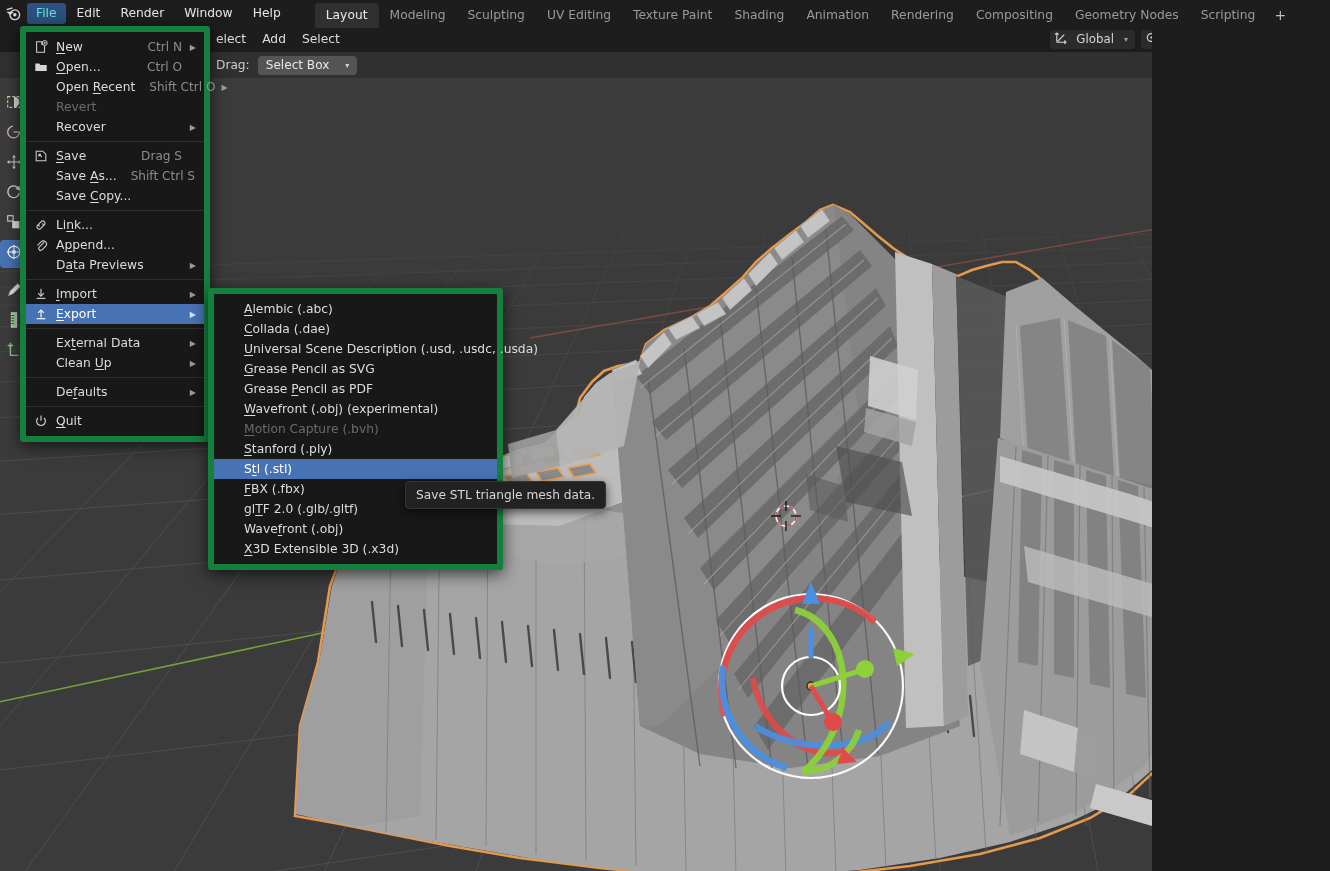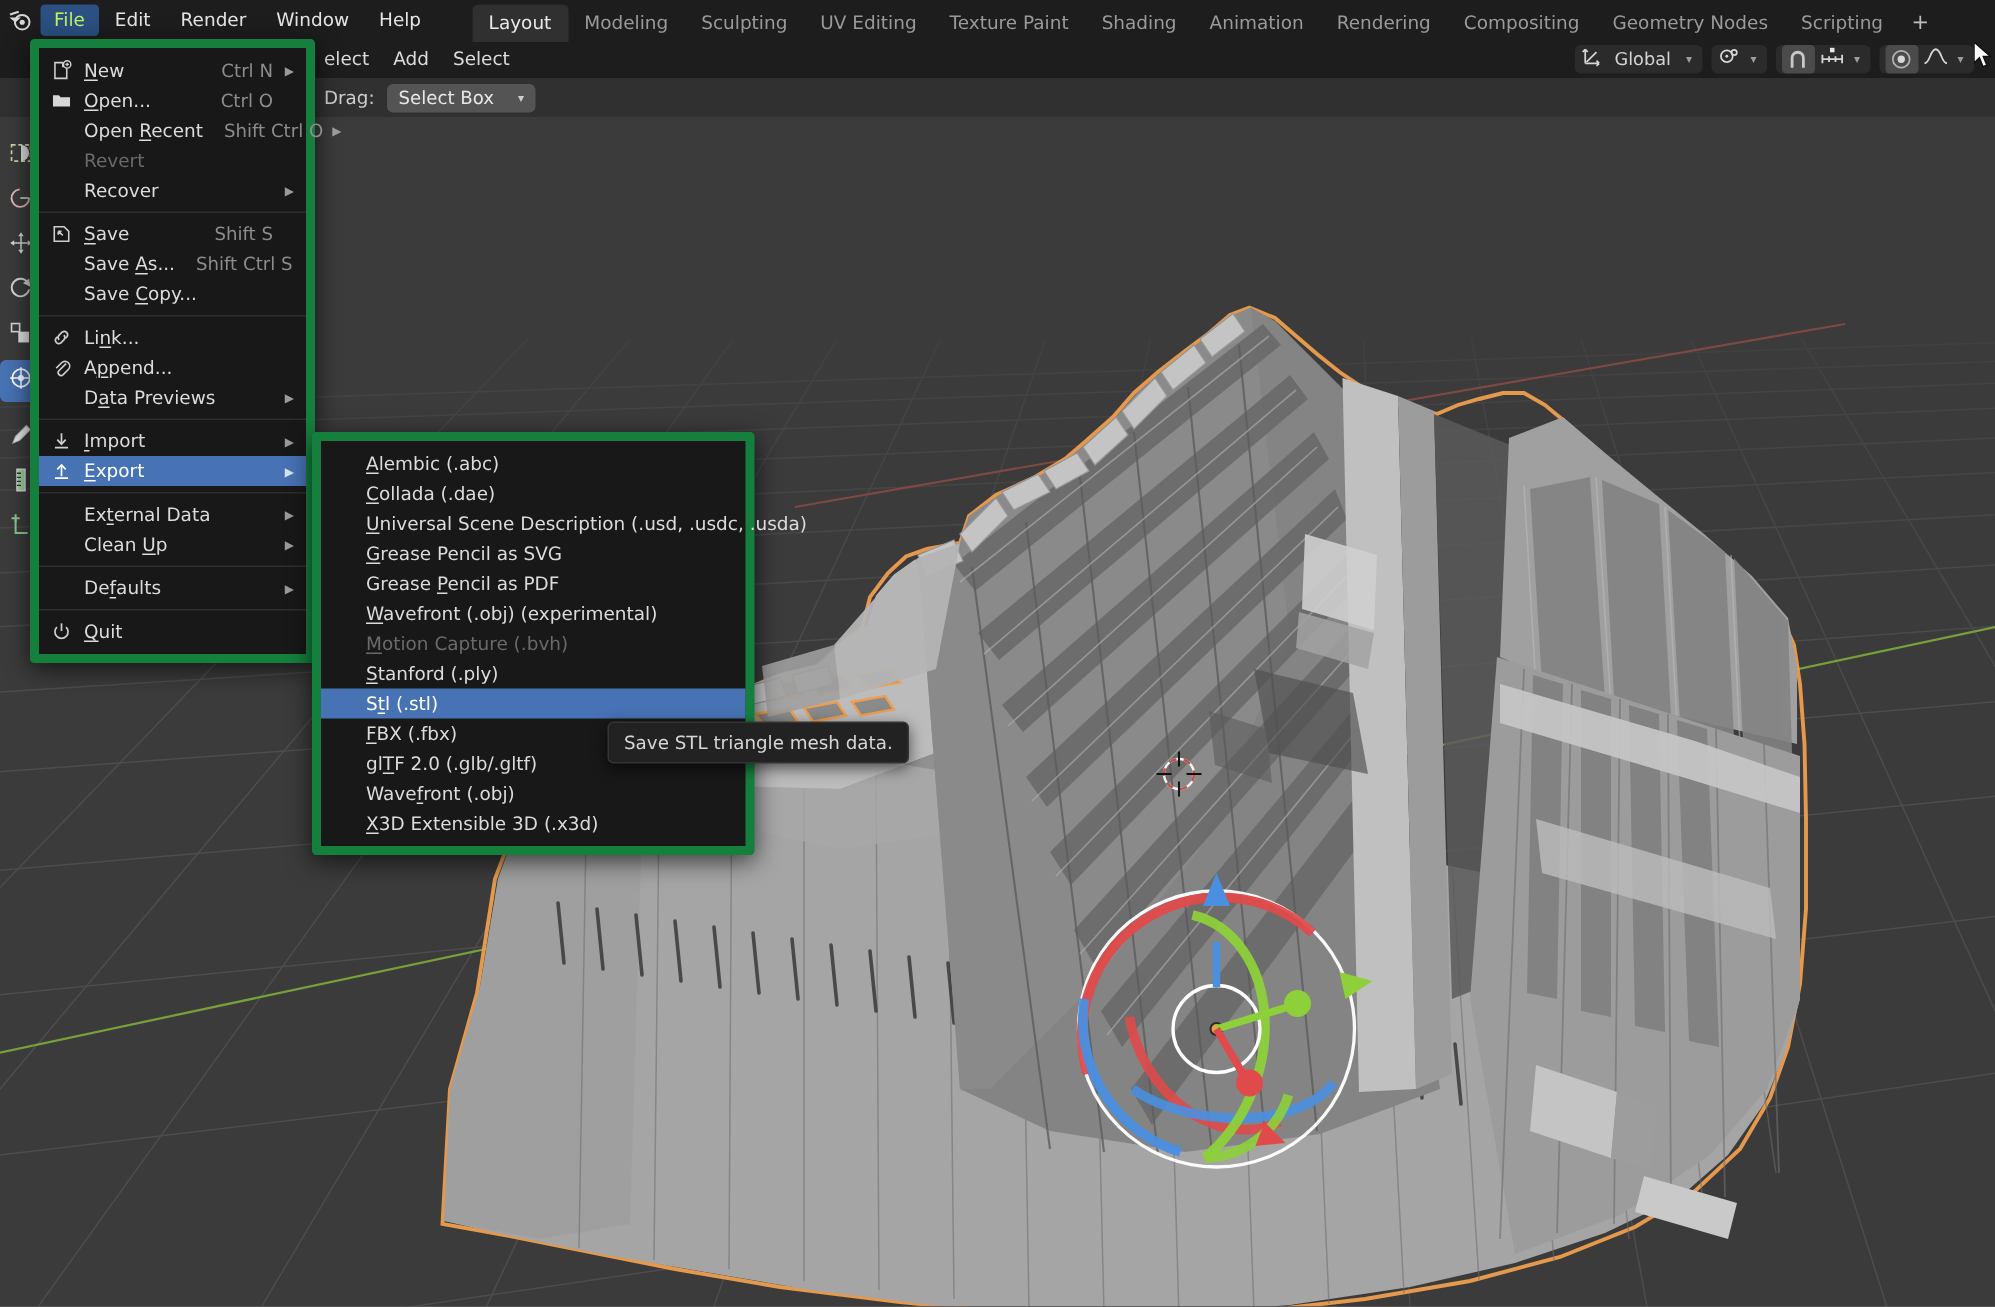--- a/index.html
+++ b/index.html
@@ -21,36 +21,36 @@
   }
   .blender-logo {
     width: 26px; height: 26px; display: flex; align-items: center; justify-content: center;
     flex: 0 0 26px;
   }
   .menu-root {
     font-size: 12.3px; color: #e5e5e5;
     padding: 3px 9px 4px 9px; margin: 0 1px;
     border-radius: 3px; line-height: 14px; white-space: nowrap;
   }
-  .menu-root.active { background: #2b5081; color: #bef264; }
+  .menu-root.active { background: #2b5081; color: #5eead4; }
 
   .ws-tabs { display: flex; align-items: flex-end; height: 26px; margin-left: 24px; }
   .ws-tab {
     font-size: 12.3px; color: #9a9a9a; padding: 5px 11px 6px 11px;
     line-height: 14px; white-space: nowrap;
     border-radius: 4px 4px 0 0;
     position: relative; top: 2px;
   }
   .ws-tab.active { background: #303030; color: #e9e9e9; }
   .ws-plus { color: #bdbdbd; font-size: 14px; padding: 3px 10px 4px 8px; position: relative; top: 1px; }
 
   
   .viewport {
-    position: absolute; top: 26px; left: 0; width: 1330px; height: 845px;
-    background: #ffffff;
+    position: absolute; top: 26px; left: 0; width: 1152px; height: 845px;
+    background: #0c4a6e;
     overflow: hidden;
   }
   .vp-svg { position: absolute; inset: 0; width: 1330px; height: 845px; display: block; }
 
   
   .vp-header {
     position: absolute; top: 0; left: 0; width: 1330px; height: 26px;
     background: #1d1d1d;
     display: flex; align-items: center;
     z-index: 20;
@@ -715,21 +715,21 @@
     <div class="sep"></div>
 
     <div class="mi">
       <span class="mi-ic">
         <svg width="14" height="14" viewBox="0 0 16 16">
           <path d="M2.5 2.5 L10 2.5 L13.5 6 L13.5 13.5 L2.5 13.5 Z" fill="none" stroke="#cfcfcf" stroke-width="1.2"></path>
           <path d="M9 9 L5.5 6 M5.5 6 L5.5 8.6 M5.5 6 L8 6" fill="none" stroke="#cfcfcf" stroke-width="1.2"></path>
         </svg>
       </span>
       <span class="mi-lbl"><span class="acc">S</span>ave</span>
-      <span class="mi-key">Shift S</span>
+      <span class="mi-key">Drag S</span>
       <span class="mi-arrow"></span>
     </div>
 
     <div class="mi">
       <span class="mi-ic"></span>
       <span class="mi-lbl">Save <span class="acc">A</span>s...</span>
       <span class="mi-key">Shift Ctrl S</span>
       <span class="mi-arrow"></span>
     </div>
 

